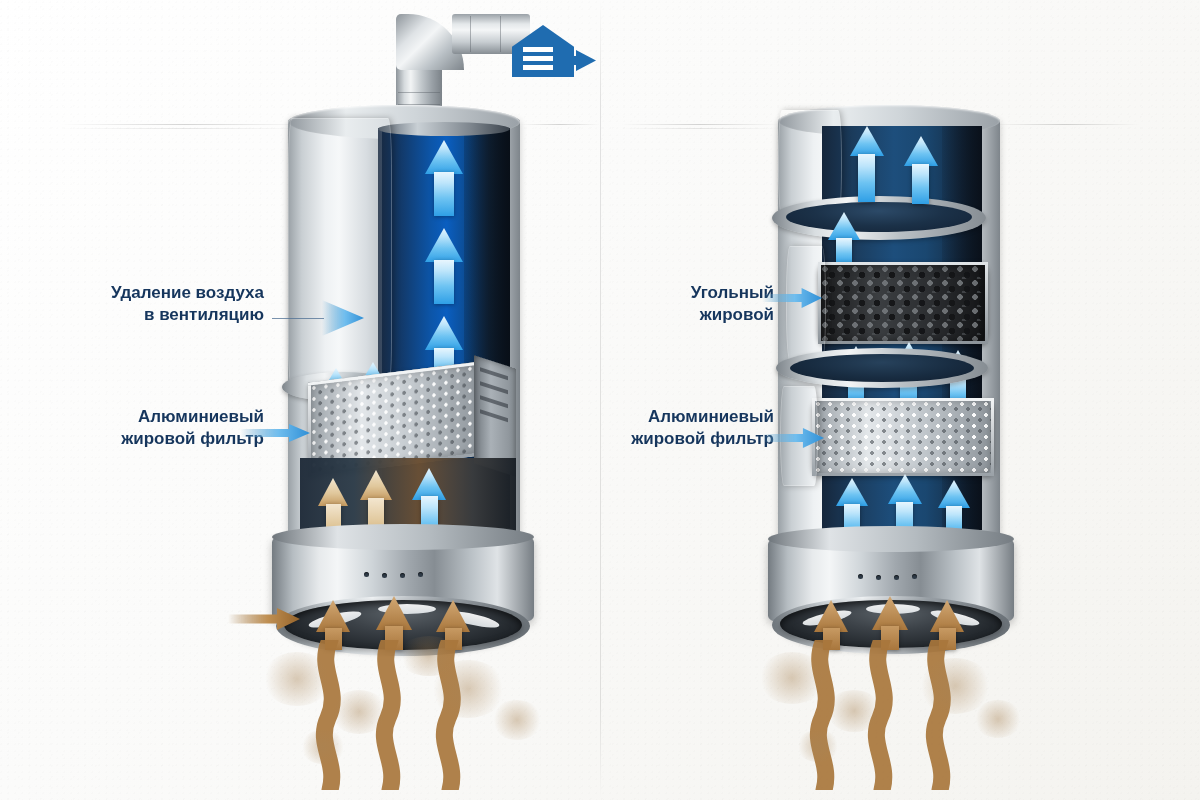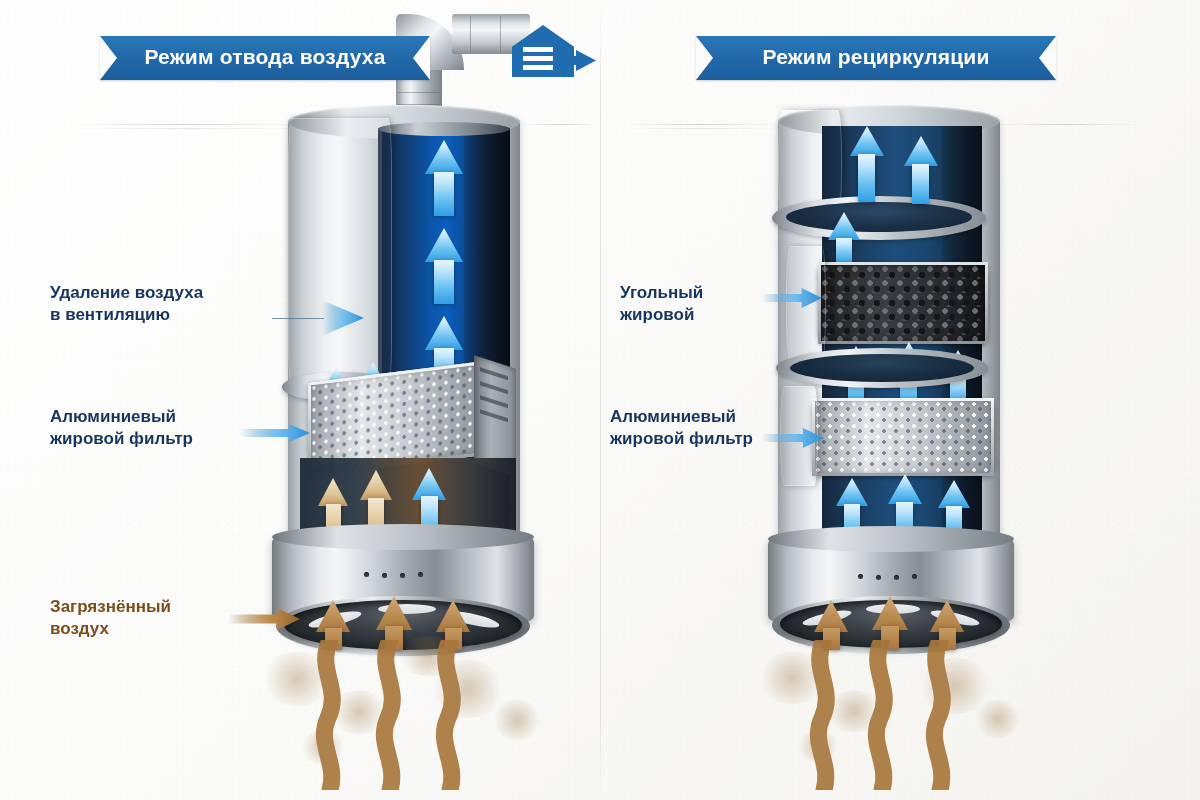--- a/index.html
+++ b/index.html
@@ -122,21 +122,21 @@
   .leader{position:absolute;height:1px;background:#4e6f93;opacity:.75;}
 
   
   .stream{position:absolute;}
 
   .smoke{position:absolute;border-radius:50%;
     background:radial-gradient(circle,rgba(168,132,86,.42) 0%,rgba(168,132,86,.16) 45%,rgba(168,132,86,0) 72%);}
 
   
   .lbl{position:absolute;font-size:17px;line-height:1.32;font-weight:bold;
-    color:#16365d;white-space:pre-line;}
+    color:#16365d;text-align:right;white-space:pre-line;}
   .lbl.brown{color:#7a4f1d;}
 
   
   .duct-v{position:absolute;border-radius:3px;
     background:linear-gradient(to right,#8d949a 0%,#d5dadd 18%,#f2f4f5 32%,#c2c8cc 55%,#9aa1a7 78%,#7b8288 100%);}
   .duct-h{position:absolute;border-radius:3px;
     background:linear-gradient(to bottom,#9aa1a7 0%,#e4e8ea 25%,#f4f6f7 40%,#c7cdd1 70%,#868d93 100%);}
   .duct-elb{position:absolute;
     background:linear-gradient(135deg,#8d949a 0%,#dfe3e6 30%,#f3f5f6 45%,#b9c0c5 70%,#7e858b 100%);
     border-top-left-radius:6px;border-top-right-radius:66px;border-bottom-right-radius:0;border-bottom-left-radius:6px;}
@@ -174,25 +174,20 @@
       <div class="duct-rib v" style="left:500px;top:16px;width:1px;height:36px;"></div>
     </div>
 
     <div class="house" style="left:512px;top:25px;width:62px;height:52px;"></div>
     <div class="house-bar" style="left:523px;top:47px;width:30px;height:5px;"></div>
     <div class="house-bar" style="left:523px;top:56px;width:30px;height:5px;"></div>
     <div class="house-bar" style="left:523px;top:65px;width:30px;height:5px;"></div>
     <div class="house-arrow" style="left:566px;top:56px;width:16px;height:9px;"></div>
     <div class="house-arrow" style="left:576px;top:50px;width:20px;height:21px;clip-path:polygon(0 0,100% 50%,0 100%);"></div>
 
-    <div class="banner" style="left:100px;top:36px;width:330px;">
-      <div class="notch l"></div>
-      <span>Режим отвода воздуха</span>
-      <div class="notch r"></div>
-    </div>
 
     <div class="chim" style="left:288px;top:118px;width:232px;height:432px;"></div>
     <div class="chim-top" style="left:288px;top:105px;width:232px;height:34px;"></div>
 
     <div class="cut" style="left:378px;top:128px;width:132px;height:400px;">
       <div style="position:absolute;right:0;top:0;width:46px;height:100%;background:linear-gradient(to right,rgba(10,20,32,.2),rgba(8,14,22,.92));"></div>
       <div style="position:absolute;left:0;top:0;width:4px;height:100%;background:rgba(255,255,255,.15);"></div>
     </div>
     <div style="position:absolute;left:378px;top:122px;width:132px;height:14px;border-radius:50%;background:linear-gradient(to right,#55606c,#c9d0d5 30%,#7e868e 70%,#3b434c);"></div>
 
@@ -269,32 +264,25 @@
 
     <div class="lbl" style="left:50px;top:282px;width:214px;">Удаление воздуха
 в вентиляцию</div>
     <div class="leader" style="left:272px;top:318px;width:52px;"></div>
     <div class="side-arrow" style="left:322px;top:300px;width:42px;height:36px;clip-path:polygon(0 0,100% 50%,0 100%);"></div>
 
     <div class="lbl" style="left:50px;top:406px;width:214px;">Алюминиевый
 жировой фильтр</div>
     <div class="side-arrow" style="left:240px;top:424px;width:52px;height:18px;clip-path:polygon(0 28%,70% 28%,70% 0,100% 50%,70% 100%,70% 72%,0 72%);width:70px;"></div>
 
-    <div class="lbl brown" style="left:50px;top:596px;width:214px;">Загрязнённый
-воздух</div>
     <div class="side-arrow brown" style="left:228px;top:608px;width:72px;height:22px;clip-path:polygon(0 30%,68% 30%,68% 0,100% 50%,68% 100%,68% 70%,0 70%);"></div>
   </div>
 
   <div class="unit" style="left:600px;top:0;width:600px;height:800px;">
 
-    <div class="banner" style="left:96px;top:36px;width:360px;">
-      <div class="notch l"></div>
-      <span>Режим рециркуляции</span>
-      <div class="notch r"></div>
-    </div>
 
     <div class="chim" style="left:178px;top:118px;width:222px;height:432px;"></div>
     <div class="chim-top" style="left:178px;top:105px;width:222px;height:32px;"></div>
 
     <div class="cut recirc" style="left:222px;top:126px;width:160px;height:404px;">
       <div style="position:absolute;right:0;top:0;width:40px;height:100%;background:linear-gradient(to right,rgba(12,22,34,.15),rgba(9,15,24,.88));"></div>
     </div>
 
     <div class="panel" style="left:178px;top:110px;width:64px;height:108px;"></div>
     <div class="ring" style="left:172px;top:196px;width:214px;height:44px;"></div>

